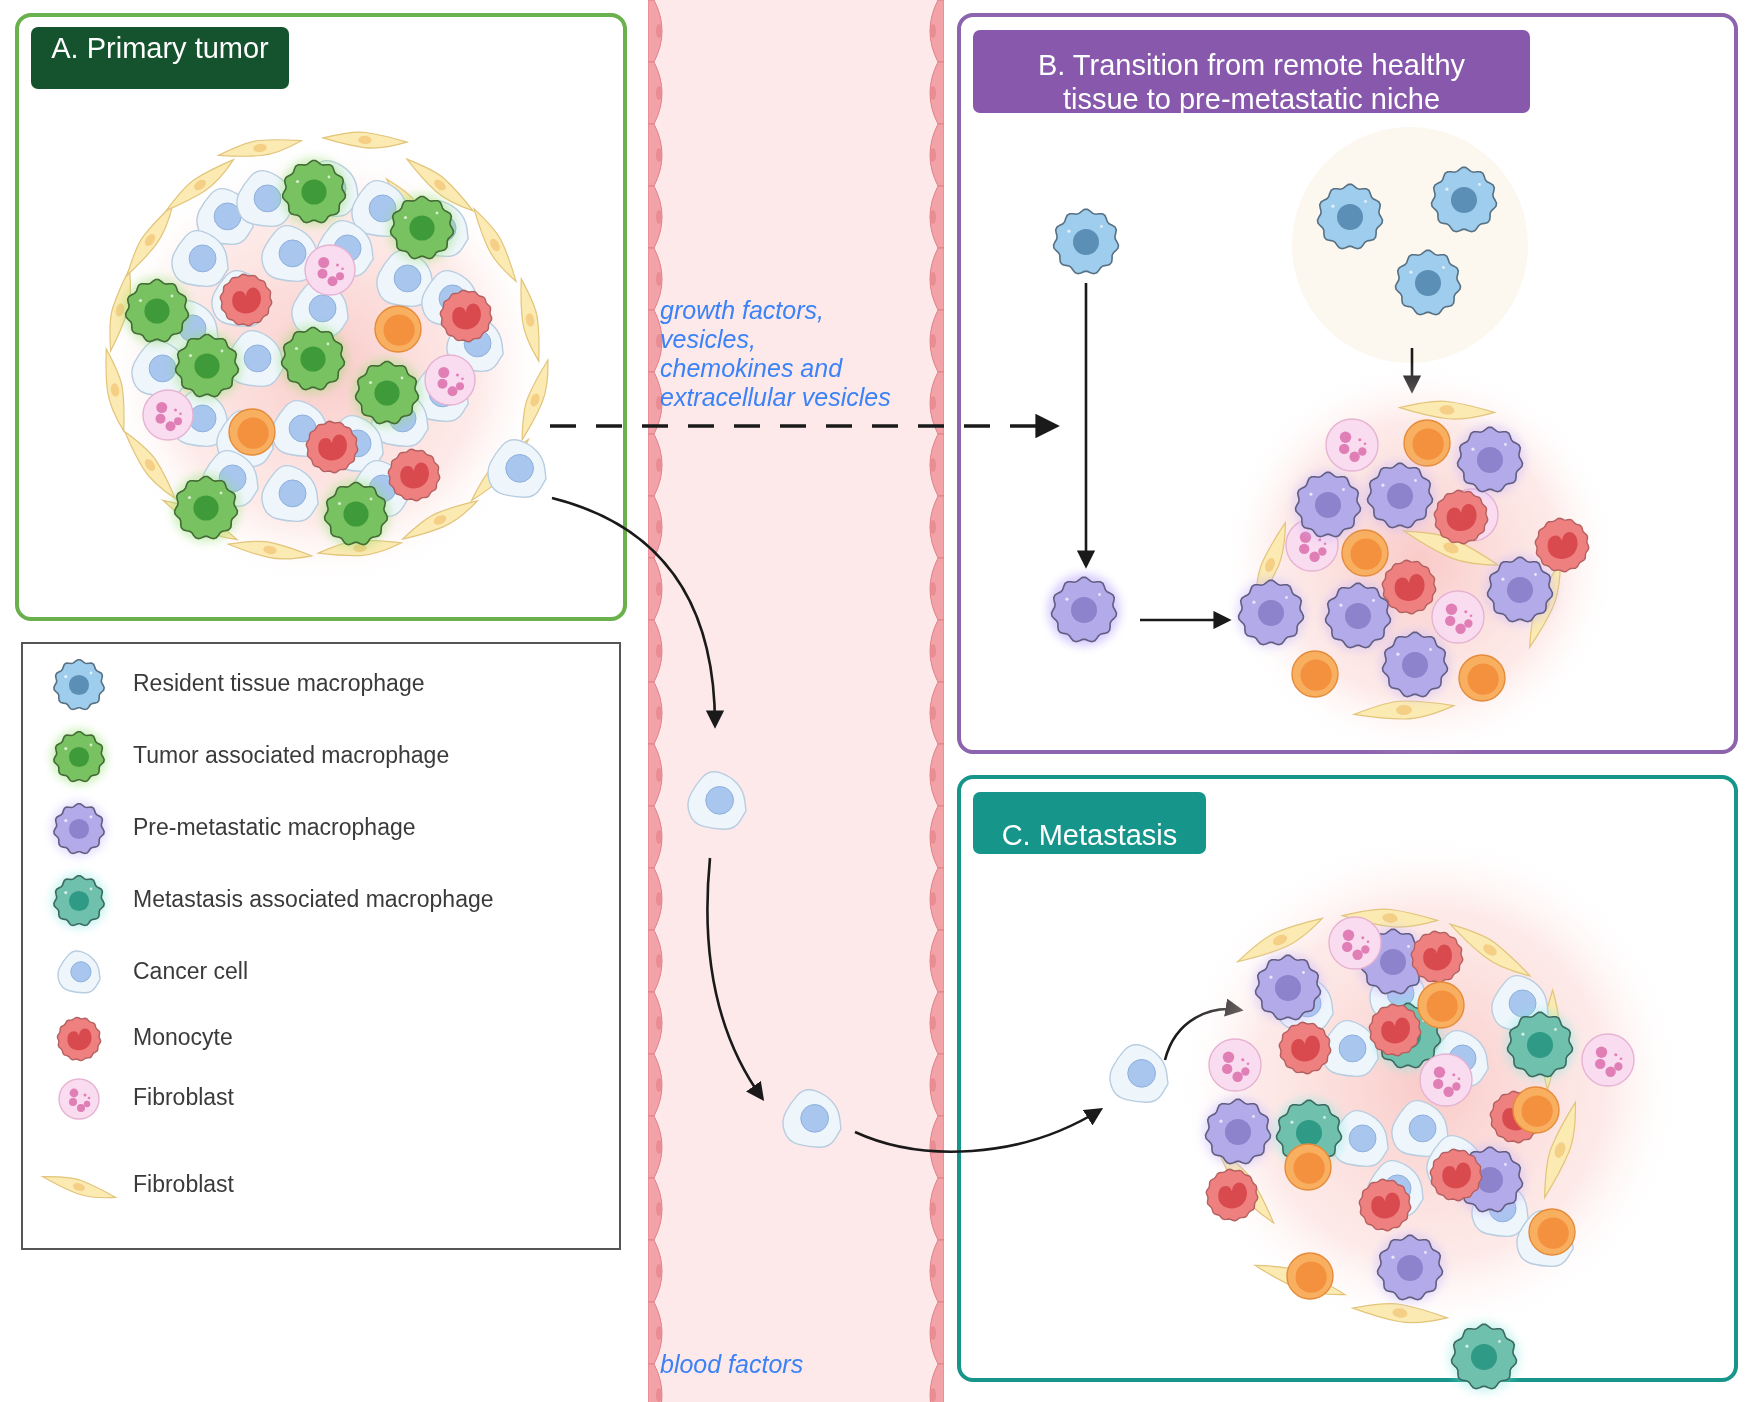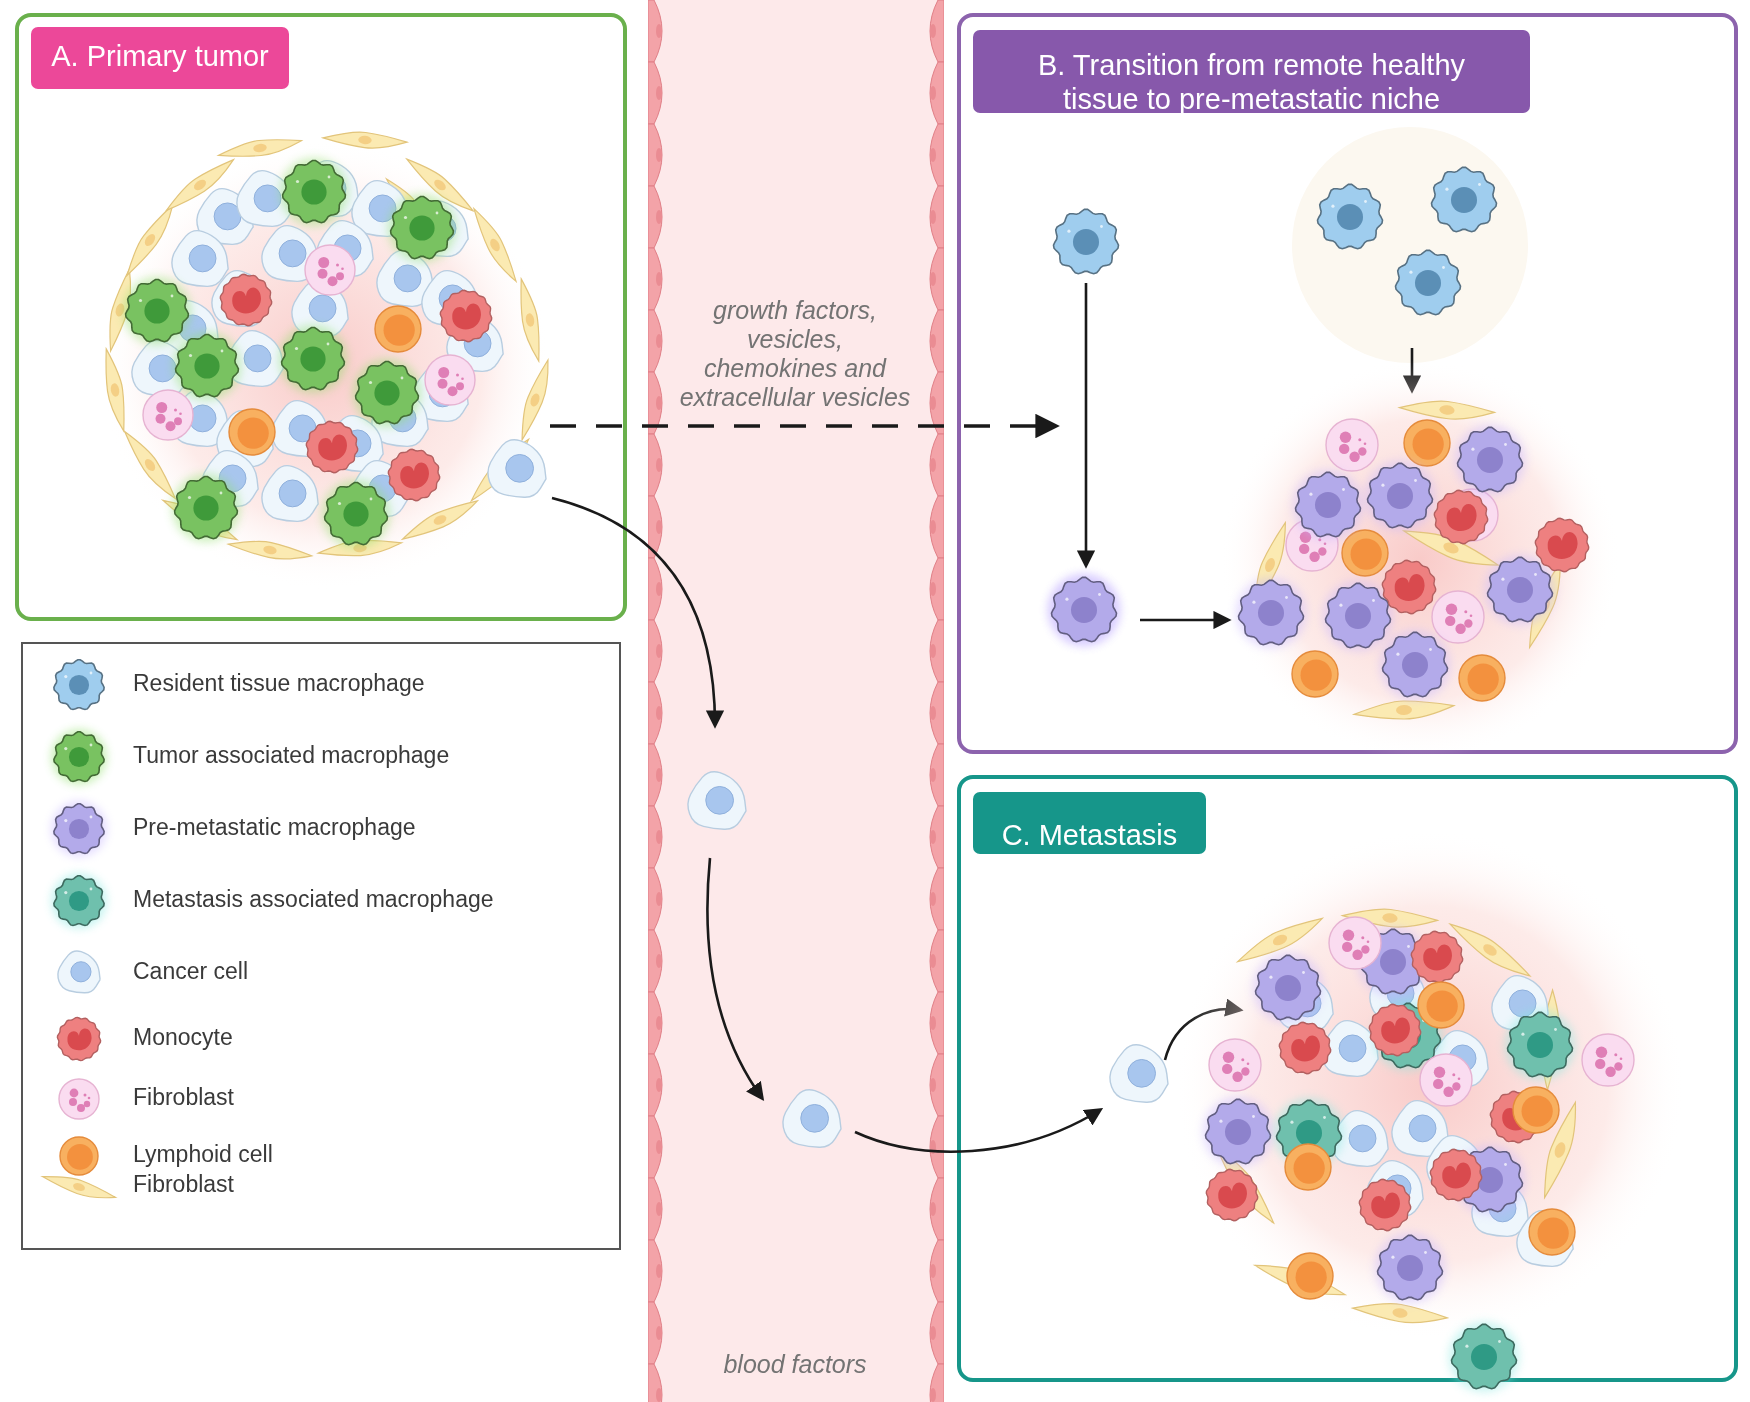--- a/index.html
+++ b/index.html
@@ -3,28 +3,28 @@
 <meta charset="utf-8">
 <style>
   html, body { margin:0; padding:0; background:#ffffff; }
   body { width:1750px; height:1402px; position:relative; overflow:hidden; font-family:"Liberation Sans", sans-serif; }
   #stage { position:absolute; left:0; top:0; width:1750px; height:1402px; }
   .panel { position:absolute; box-sizing:border-box; border-radius:16px; background:#fff; }
   .panel-a { left:15px; top:13px; width:612px; height:608px; border:4px solid #6ab04c; }
   .panel-b { left:957px; top:13px; width:781px; height:741px; border:4px solid #8c63ad; }
   .panel-c { left:957px; top:775px; width:781px; height:607px; border:4px solid #16968a; }
   .panel-label { position:absolute; color:#fff; border-radius:7px; font-size:29px; line-height:34px; box-sizing:border-box; text-align:center; }
-  .label-a { left:12px; top:10px; width:258px; height:62px; padding-top:12px; background:#ec4899; }
+  .label-a { left:12px; top:10px; width:258px; height:62px; padding-top:4px; background:#14532d; }
   .label-b { left:12px; top:13px; width:557px; height:83px; padding-top:18px; background:#8758ab; }
   .label-c { left:12px; top:13px; width:233px; height:62px; padding-top:26px; background:#16968a; }
   .legend { position:absolute; left:21px; top:642px; width:600px; height:608px; box-sizing:border-box; border:2px solid #555; background:#fff; }
   .legend-item { position:absolute; left:0; width:508px; height:60px; }
   .legend-icon { position:absolute; left:26px; top:6px; width:60px; height:50px; }
   .legend-label { position:absolute; left:110px; top:16px; font-size:23px; color:#3a3a3a; white-space:nowrap; }
-  .vessel-text { position:absolute; font-style:italic; font-size:25px; color:#737373; text-align:center; line-height:29px; }
+  .vessel-text { position:absolute; font-style:italic; font-size:25px; color:#3b82f6; text-align:left; line-height:29px; }
   .signals { left:660px; top:296px; width:270px; }
   .vessel-label { left:660px; top:1350px; width:270px; }
 </style>
 </head>
 <body>
 
 <div id="stage">
 
   <svg id="vessel-svg" style="position:absolute;left:648px;top:0;" width="296" height="1402">
       <rect x="0" y="0" width="296" height="1402" fill="#fde9ea"></rect>
@@ -245,34 +245,20 @@
             <circle cx="25" cy="19" r="4.4" fill="#df7fb6"></circle>
             <circle cx="24" cy="28" r="4" fill="#df7fb6"></circle>
             <circle cx="32" cy="34" r="4" fill="#df7fb6"></circle>
             <circle cx="38" cy="30" r="3.2" fill="#df7fb6"></circle>
             <circle cx="36" cy="21" r="1.5" fill="#df7fb6"></circle>
             <circle cx="40" cy="24" r="1.3" fill="#df7fb6"></circle>
           </g>
         </svg>
         <span class="legend-label">Fibroblast</span>
       </div>
-      <div class="legend-item" style="top: 481px;">
-        <svg class="legend-icon" width="60" height="50" style="overflow: visible;">
-          <defs>
-            <filter id="lb7" x="-50%" y="-50%" width="200%" height="200%">
-              <feGaussianBlur stdDeviation="4"></feGaussianBlur>
-            </filter>
-          </defs>
-          <g>
-            <circle cx="30" cy="25" r="19" fill="#f8b060" stroke="#e58b3b" stroke-width="1.4"></circle>
-            <circle cx="30.95" cy="25.95" r="12.920000000000002" fill="#f3913e"></circle>
-          </g>
-        </svg>
-        <span class="legend-label">Lymphoid cell</span>
-      </div>
       <div class="legend-item" style="top: 511px;">
         <svg class="legend-icon" width="60" height="50" style="overflow: visible;">
           <defs>
             <filter id="lb8" x="-50%" y="-50%" width="200%" height="200%">
               <feGaussianBlur stdDeviation="4"></feGaussianBlur>
             </filter>
           </defs>
           <g transform="translate(30,26) rotate(18)">
             <path d="M-38,1.368 Q-11.4,-7.524 0,-6.84 Q15.200000000000001,-6.156 38,-1.368 Q15.200000000000001,7.524 0,6.84 Q-15.200000000000001,6.156 -38,1.368 Z" fill="#fbeab2" stroke="#e2c47a" stroke-width="1.2"></path>
             <ellipse cx="0" cy="0" rx="6.08" ry="3.762" fill="#f4cf85"></ellipse>

